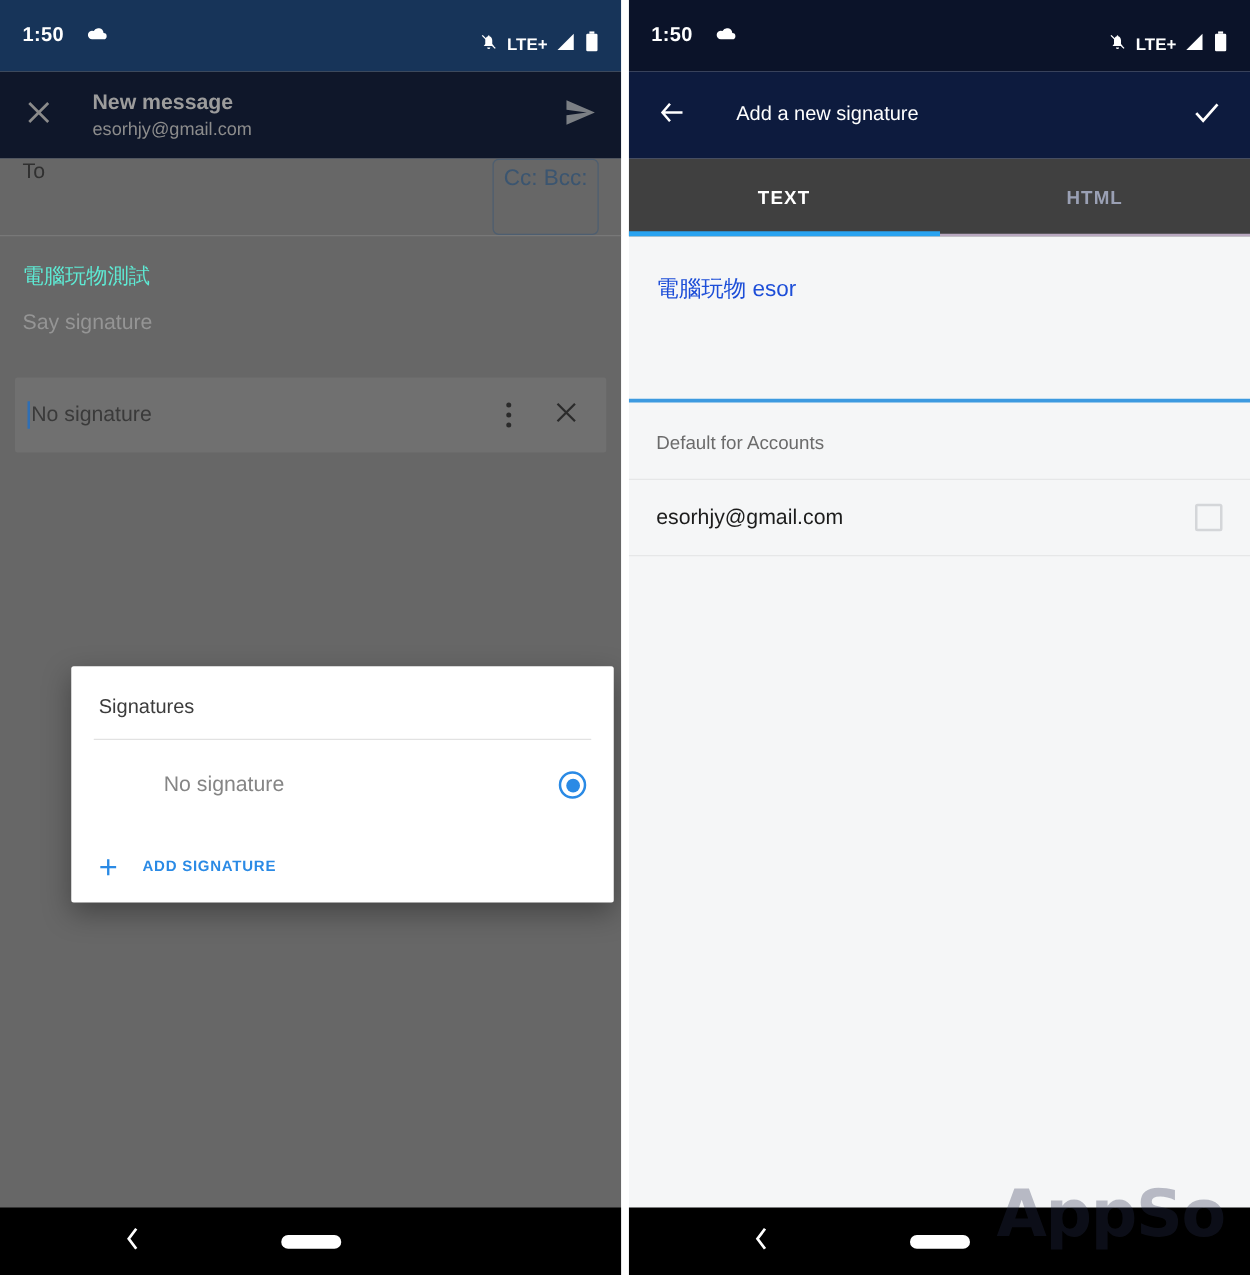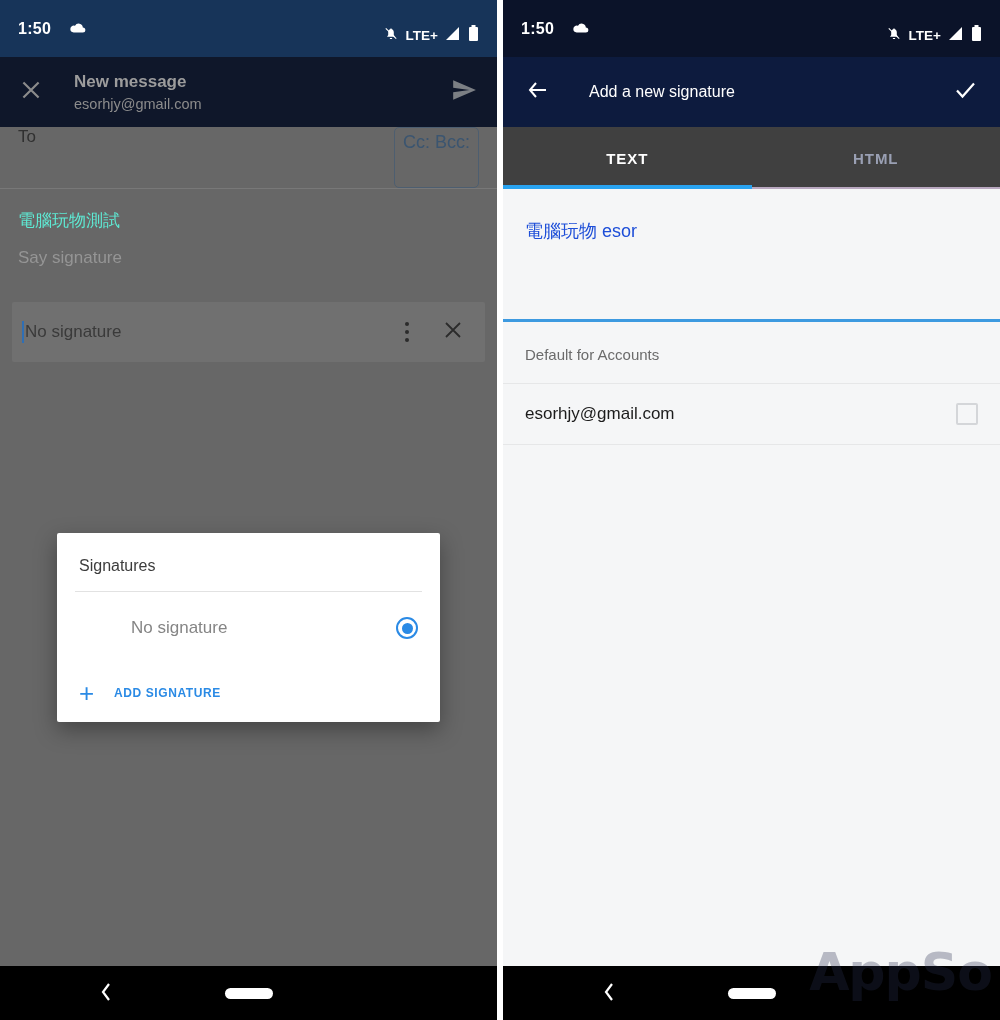--- a/index.html
+++ b/index.html
@@ -41,21 +41,21 @@
   .sig-field{margin:34px 12px 0;height:60px;background:#707070;
              display:flex;align-items:center;padding:0 10px;box-sizing:border-box;
              border-radius:2px;position:relative;}
   .sig-caret{width:2px;height:22px;background:#2f6fb5;margin-right:1px;}
   .sig-text{color:#3a3a3a;font-size:17px;}
   .sig-icons{margin-left:auto;display:flex;align-items:center;gap:32px;padding-right:10px;}
   .dots{display:flex;flex-direction:column;gap:4px;}
   .dots i{width:4px;height:4px;background:#2b2b2b;border-radius:50%;display:block;}
 
   
-  .dialog{position:absolute;left:57px;top:406px;width:383px;background:#fff;
+  .dialog{position:absolute;left:57px;top:406px;width:434px;background:#fff;
           border-radius:2px;box-shadow:0 8px 22px rgba(0,0,0,.34);}
   .dlg-title{padding:24px 22px 16px;color:#3c3c3c;font-size:16px;}
   .dlg-sep{height:1px;background:#e2e2e2;margin:0 18px;}
   .dlg-row{display:flex;align-items:center;height:72px;padding:0 22px;}
   .dlg-row .label{color:#858585;font-size:17px;margin-left:52px;}
   .radio{margin-left:auto;width:22px;height:22px;border:2px solid #2a8ae5;
          border-radius:50%;box-sizing:border-box;display:flex;align-items:center;
          justify-content:center;}
   .radio::after{content:"";width:11px;height:11px;border-radius:50%;background:#2a8ae5;}
   .dlg-add{display:flex;align-items:center;height:58px;padding:0 22px;}
@@ -88,21 +88,21 @@
             border-radius:2px;box-sizing:border-box;}
 
   
   .navbar{position:absolute;left:0;bottom:0;width:100%;height:54px;background:#000;
           display:flex;align-items:center;z-index:5;}
   .nav-back{position:absolute;left:99px;color:#fff;font-size:20px;line-height:1;}
   .nav-pill{position:absolute;left:50%;transform:translateX(-50%);
             width:48px;height:11px;background:#fff;border-radius:6px;}
 
   
-  .watermark{position:absolute;right:8px;bottom:18px;font-size:52px;font-weight:bold;
+  .watermark{position:absolute;right:20px;bottom:18px;font-size:52px;font-weight:bold;
              color:#2a3150;opacity:.30;letter-spacing:-1px;z-index:6;
              pointer-events:none;font-family:"DejaVu Sans",sans-serif;}
 </style>
 </head>
 <body>
 
 <div class="screen left">
 
   <div class="statusbar">
     <span class="sb-time">1:50</span>

